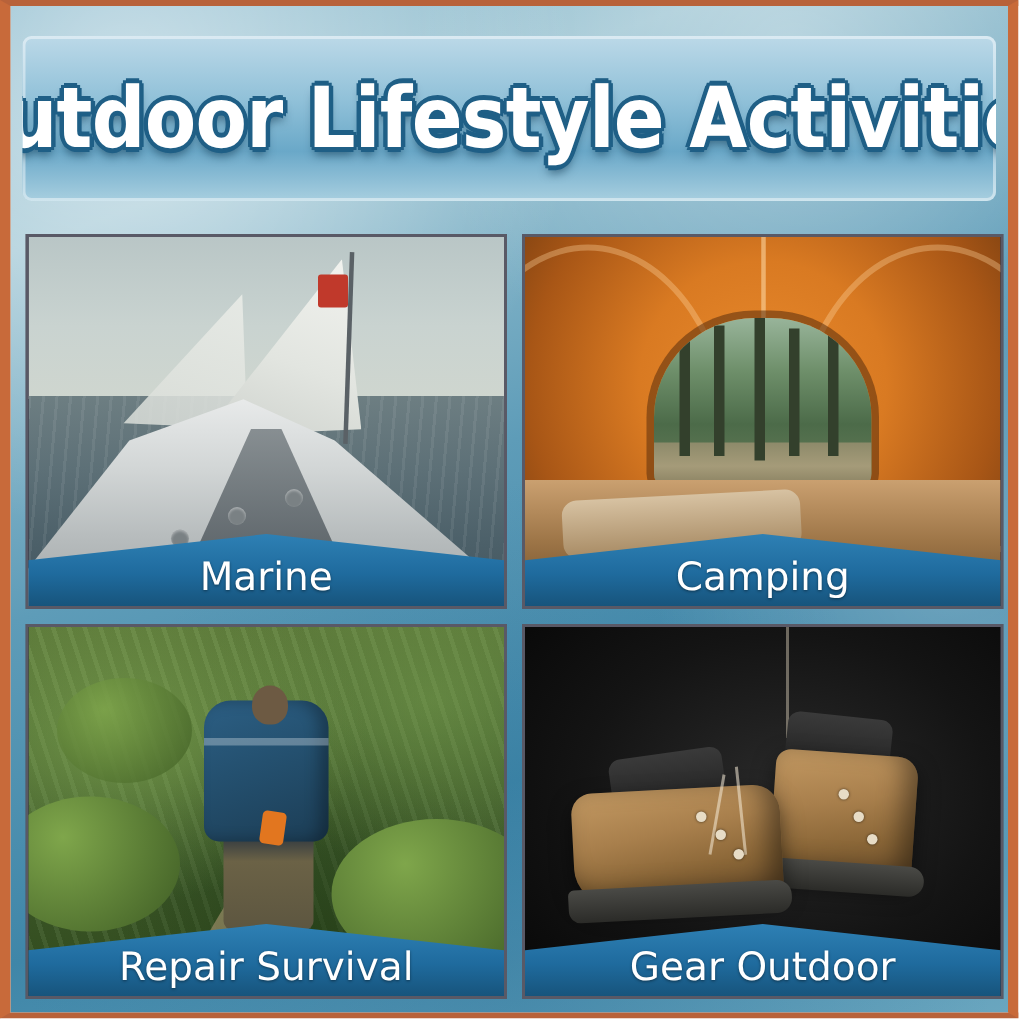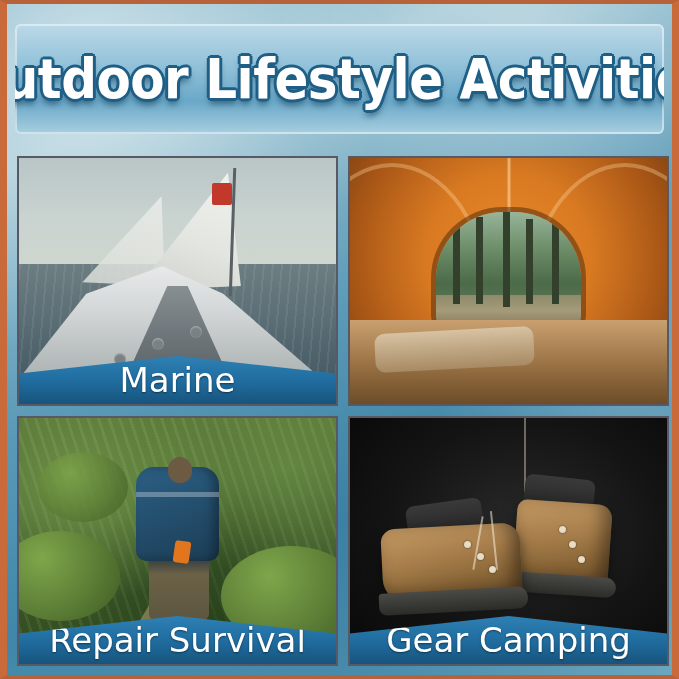--- a/index.html
+++ b/index.html
@@ -104,21 +104,21 @@
     background: linear-gradient(180deg, #2e80b4 0%, #1f6b9e 55%, #17547c 100%);
     clip-path: polygon(0% 38%, 50% 0%, 100% 38%, 100% 100%, 0% 100%);
     display: flex;
     align-items: flex-end;
     justify-content: center;
     padding-bottom: 4px;
     box-sizing: border-box;
   }
   .banner-label {
     font-family: "DejaVu Sans", sans-serif;
-    font-size: 34px;
+    font-size: 26px;
     color: #ffffff;
     letter-spacing: 0px;
     text-shadow: 0 1px 2px rgba(0,0,0,0.45);
     white-space: nowrap;
   }
 
   
   .marine-sky {
     position: absolute; left:0; right:0; top:0; height: 44%;
     background: linear-gradient(180deg, #b9c6c6 0%, #c9d3d0 55%, #cfd6cf 100%);
@@ -322,20 +322,23 @@
           <div class="forest-floor"></div>
           <div class="tree" style="left:12%; top:0; height:78%;"></div>
           <div class="tree" style="left:28%; top:4%; height:74%;"></div>
           <div class="tree" style="left:46%; top:0; height:80%;"></div>
           <div class="tree" style="left:62%; top:6%; height:72%;"></div>
           <div class="tree" style="left:80%; top:2%; height:76%;"></div>
         </div>
         <div class="tent-floor"></div>
         <div class="sleep-pad"></div>
       </div>
+      <div class="banner">
+        <span class="banner-label">Camping</span>
+      </div>
     </div>
 
     <div class="card">
       <div class="photo">
         <div class="forest-bg"></div>
         <div class="trail"></div>
         <div class="shrub" style="left:-6%; top:46%; width:120px; height:90px;"></div>
         <div class="shrub" style="right:-8%; top:52%; width:140px; height:100px;"></div>
         <div class="shrub" style="left:6%; top:14%; width:90px; height:70px; opacity:.8;"></div>
         <div class="hiker-body"></div>
@@ -366,18 +369,18 @@
         <div class="lace" style="left:40%; top:40%; height:22%; transform: rotate(10deg);"></div>
         <div class="lace" style="left:45%; top:38%; height:24%; transform: rotate(-6deg);"></div>
         <div class="eyelet" style="left:36%; top:50%;"></div>
         <div class="eyelet" style="left:40%; top:55%;"></div>
         <div class="eyelet" style="left:44%; top:60%;"></div>
         <div class="eyelet" style="left:66%; top:44%;"></div>
         <div class="eyelet" style="left:69%; top:50%;"></div>
         <div class="eyelet" style="left:72%; top:56%;"></div>
       </div>
       <div class="banner">
-        <span class="banner-label">Gear Camping</span>
+        <span class="banner-label">Gear Outdoor</span>
       </div>
     </div>
 
   </div>
 </div>
 
 </body></html>

